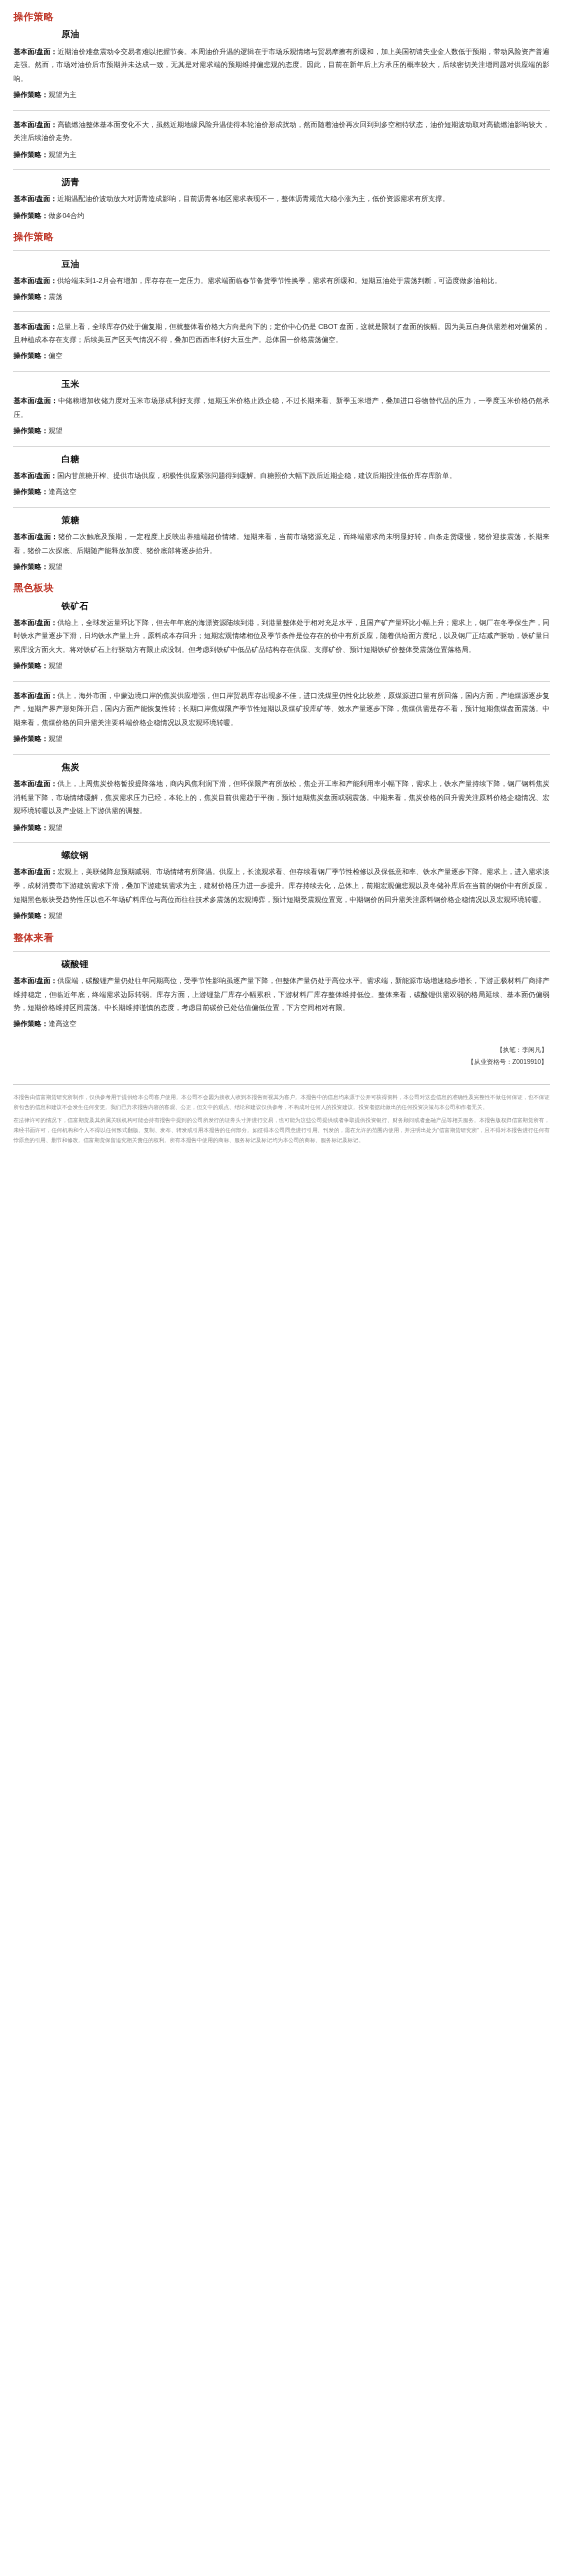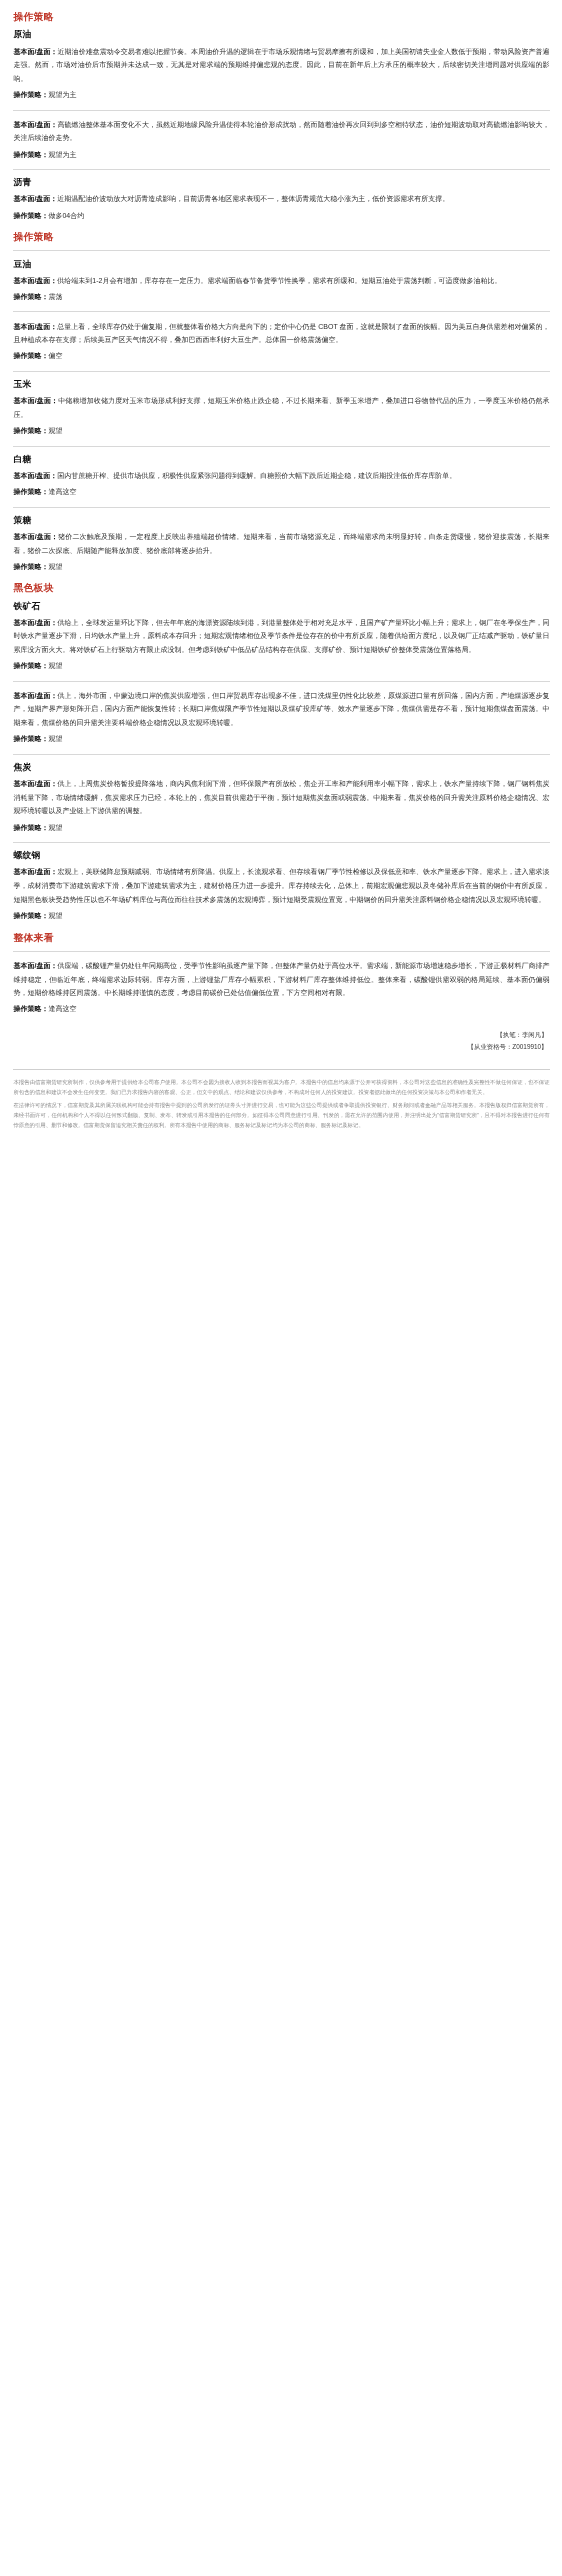--- a/index.html
+++ b/index.html
@@ -27,20 +27,21 @@
   .section-title:first-child { margin-top: 0; }
   .item {
     margin-bottom: 8.2px;
   }
   .item-name {
     font-size: 8.8px;
     font-weight: bold;
     color: #111;
     margin-bottom: 3.1px;
     letter-spacing: 0.2px;
+    margin-left: 48px;
   }
   .para {
     font-size: 7px;
     line-height: 1.95;
     color: #2b2b2b;
     text-align: justify;
     margin: 0 0 2.6px 0;
   }
   .para b, .lead {
     font-weight: bold;
@@ -150,20 +151,21 @@
       </div>
       <hr class="divider">
       <div class="item">
         <div class="item-name">螺纹钢</div>
         <p class="para"><b>基本面/盘面：</b><span>宏观上，美联储降息预期减弱、市场情绪有所降温。供应上，长流观求看、但存续看钢厂季节性检修以及保低意和率、铁水产量逐步下降。需求上，进入需求淡季，成材消费市下游建筑需求下滑，叠加下游建筑需求为主，建材价格压力进一步提升。库存持续去化，总体上，前期宏观偏悲观以及冬储补库后在当前的钢价中有所反应，短期黑色板块受趋势性压以也不年场矿料库位与高位而往往技术多震荡的宏观博弈，预计短期受震观位置宽，中期钢价的回升需关注原料钢价格企稳情况以及宏观环境转暖。</span></p>
         <p class="strategy"><span class="slabel">操作策略：</span><span>观望</span></p>
       </div>
       <div class="section-title">整体来看</div>
       <hr class="divider">
       <div class="item">
+        <div class="item-name">碳酸锂</div>
         <p class="para"><b>基本面/盘面：</b><span>供应端，碳酸锂产量仍处往年同期高位，受季节性影响虽逐产量下降，但整体产量仍处于高位水平。需求端，新能源市场增速稳步增长，下游正极材料厂商排产维持稳定，但临近年底，终端需求边际转弱。库存方面，上游锂盐厂库存小幅累积，下游材料厂库存整体维持低位。整体来看，碳酸锂供需双弱的格局延续、基本面仍偏弱势，短期价格维持区间震荡。中长期维持谨慎的态度，考虑目前碳价已处估值偏低位置，下方空间相对有限。</span></p>
         <p class="strategy"><span class="slabel">操作策略：</span><span>逢高这空</span></p>
       </div>
     </div>
 
   <div class="footer-meta">
     <div>【执笔：李闲凡】</div>
     <div>【从业资格号：Z0019910】</div>
   </div>
 

